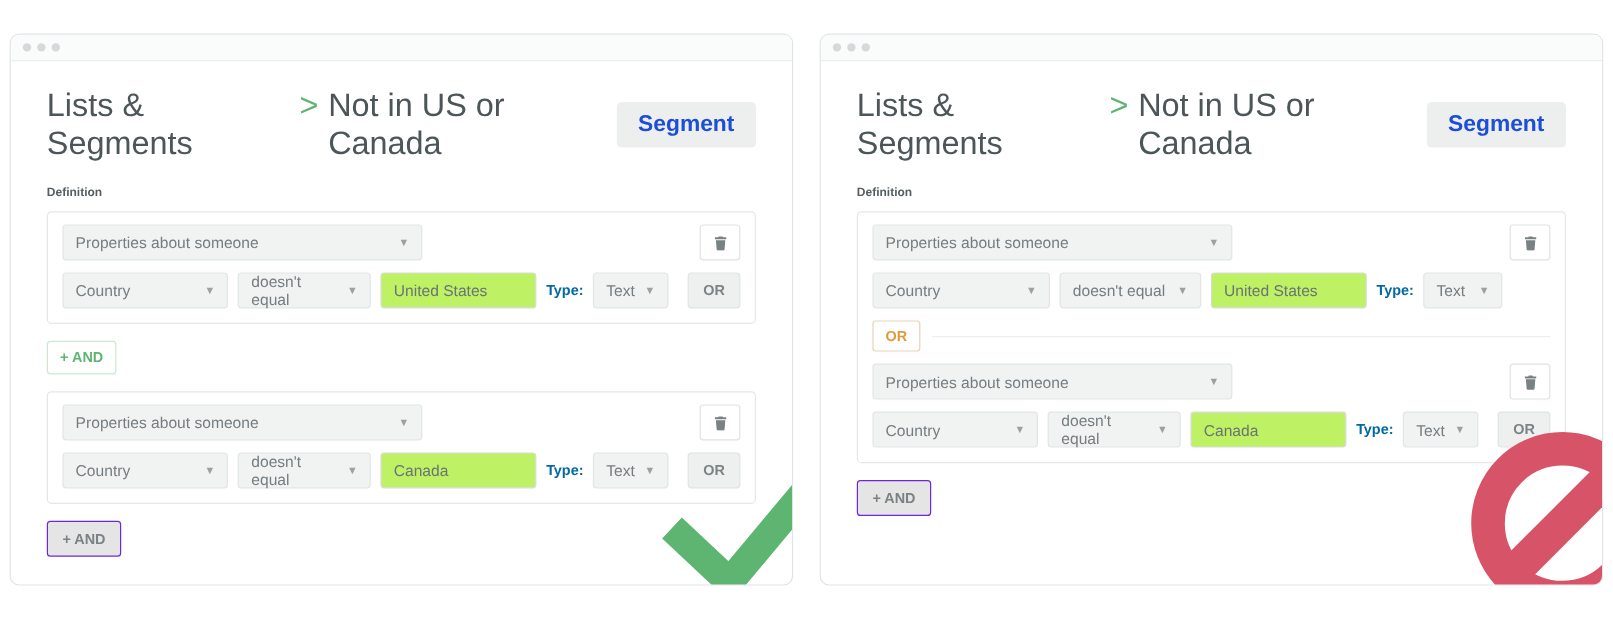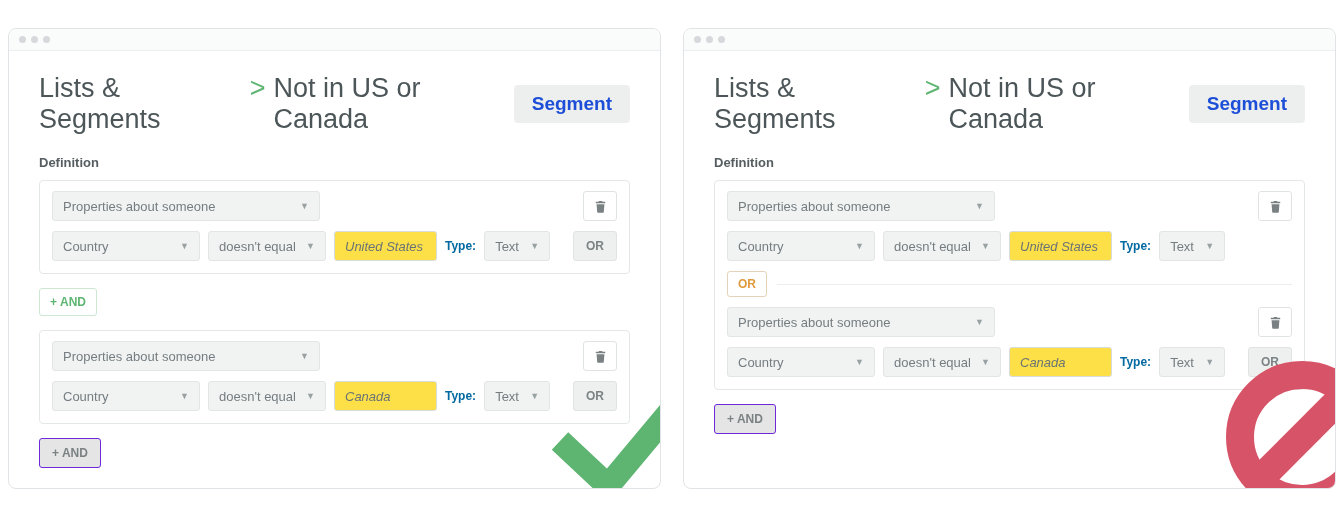--- a/index.html
+++ b/index.html
@@ -66,21 +66,21 @@
     background: #edefef;
     color: #1d4ed8;
     font-size: 19px;
     font-weight: 600;
     padding: 8px 18px;
     border-radius: 4px;
     border: none;
   }
   .content { padding: 0 30px 20px 30px; }
   .def-label {
-    font-size: 13px;
+    font-size: 10px;
     font-weight: 700;
     color: #555d60;
     margin-bottom: 10px;
   }
   .group {
     border: 1px solid #e4e7e8;
     border-radius: 4px;
     padding: 10px 12px 12px 12px;
     margin-bottom: 14px;
   }
@@ -96,34 +96,33 @@
     border-radius: 3px;
     height: 30px;
     display: flex;
     align-items: center;
     justify-content: space-between;
     padding: 0 10px;
     font-size: 13px;
     color: #757d80;
   }
   .select .caret { font-size: 9px; color: #9aa1a3; margin-left: 8px; }
-  .sel-wide { width: 268px; }
+  .sel-wide { width: 300px; }
   .sel-country { width: 148px; }
   .sel-cond { width: 118px; }
   .sel-type { width: 66px; }
   .text-input {
     border: 1px solid #d8dbdc;
-    background: #fde047;
+    background: #bef264;
     border-radius: 3px;
     height: 30px;
     padding: 0 10px;
     font-size: 13px;
     color: #6b7375;
-    width: 103px;
-    font-style: italic;
+    width: 130px;
   }
   .type-label {
     font-size: 12px;
     font-weight: 700;
     color: #0369a1;
   }
   .spacer { flex: 1; }
   .trash-btn {
     width: 34px; height: 30px;
     border: 1px solid #e0e3e4;

